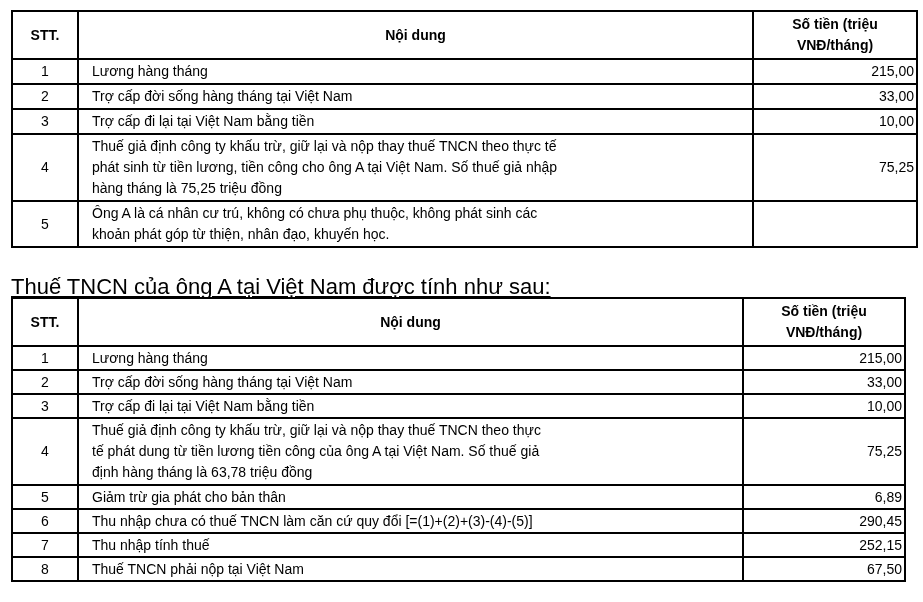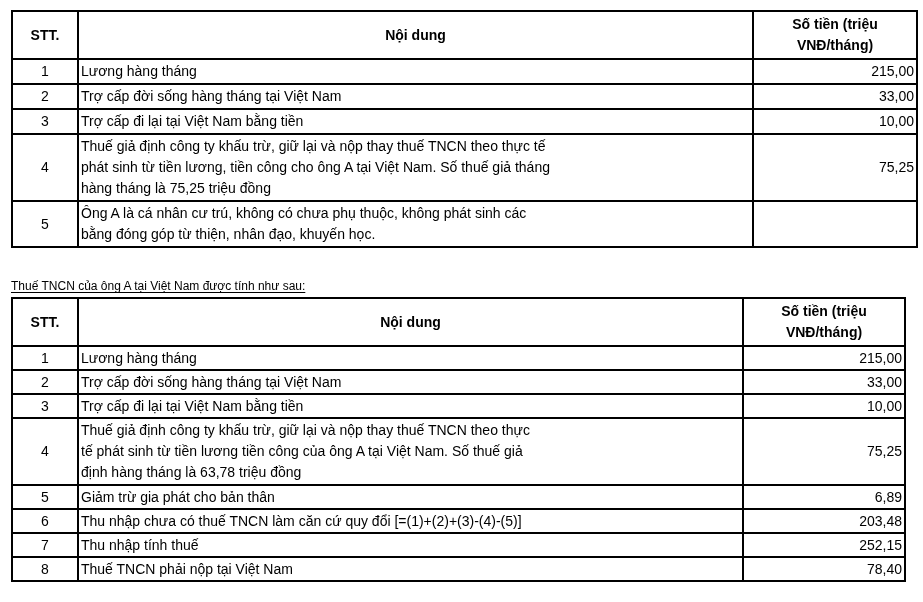--- a/index.html
+++ b/index.html
@@ -8,31 +8,31 @@
     font-family: "Liberation Sans", sans-serif; color: #000;
   }
   table {
     position: absolute; border-collapse: collapse; table-layout: fixed;
     font-family: "Liberation Sans", sans-serif; font-size: 14px; line-height: 21px;
   }
   td, th { border: 2px solid #000; padding: 0 2px; vertical-align: middle; }
   th { font-weight: bold; text-align: center; }
   td.stt { text-align: center; }
   td.amt { text-align: right; }
-  td.content { text-align: left; padding-left: 2px; }
+  td.content { text-align: left; padding-left: 13px; }
   #table1 { left: 11px; top: 10px; width: 905px; }
   #table2 { left: 11px; top: 297px; width: 893px; }
   #table1 thead th { height: 46px; }
   #table2 thead th { height: 46px; }
   .row-single td { height: 23px; }
   .row-triple td { height: 65px; }
   .row-double td { height: 44px; }
   #t2 .row-single td { height: 22px; }
   #caption {
-    position: absolute; left: 11px; top: 276px; font-size: 12px; line-height: 21px;
+    position: absolute; left: 11px; top: 276px; font-size: 22px; line-height: 21px;
     text-decoration: underline; text-underline-offset: 2px;
   }
   .hdr-amt { line-height: 21px; }
 </style>
 </head>
 <body>
 
 <table id="table1">
   <colgroup>
     <col style="width:66px">
@@ -62,30 +62,30 @@
     </tr>
     <tr class="row-single">
       <td class="stt">3</td>
       <td class="content">Trợ cấp đi lại tại Việt Nam bằng tiền</td>
       <td class="amt">10,00</td>
     </tr>
     <tr class="row-triple">
       <td class="stt">4</td>
       <td class="content">
         <div>Thuế giả định công ty khấu trừ, giữ lại và nộp thay thuế TNCN theo thực tế</div>
-        <div>phát sinh từ tiền lương, tiền công cho ông A tại Việt Nam. Số thuế giả tháng</div>
+        <div>phát sinh từ tiền lương, tiền công cho ông A tại Việt Nam. Số thuế giả nhập</div>
         <div>hàng tháng là 75,25 triệu đồng</div>
       </td>
       <td class="amt">75,25</td>
     </tr>
     <tr class="row-double">
       <td class="stt">5</td>
       <td class="content">
         <div>Ông A là cá nhân cư trú, không có chưa phụ thuộc, không phát sinh các</div>
-        <div>bằng đóng góp từ thiện, nhân đạo, khuyến học.</div>
+        <div>khoản phát góp từ thiện, nhân đạo, khuyến học.</div>
       </td>
       <td class="amt"></td>
     </tr>
   </tbody>
 </table>
 
 <div id="caption">Thuế TNCN của ông A tại Việt Nam được tính như sau:</div>
 
 <table id="table2">
   <colgroup>
@@ -116,39 +116,39 @@
     </tr>
     <tr class="row-single">
       <td class="stt">3</td>
       <td class="content">Trợ cấp đi lại tại Việt Nam bằng tiền</td>
       <td class="amt">10,00</td>
     </tr>
     <tr class="row-triple">
       <td class="stt">4</td>
       <td class="content">
         <div>Thuế giả định công ty khấu trừ, giữ lại và nộp thay thuế TNCN theo thực</div>
-        <div>tế phát sinh từ tiền lương tiền công của ông A tại Việt Nam. Số thuế giả</div>
+        <div>tế phát dung từ tiền lương tiền công của ông A tại Việt Nam. Số thuế giả</div>
         <div>định hàng tháng là 63,78 triệu đồng</div>
       </td>
       <td class="amt">75,25</td>
     </tr>
     <tr class="row-single">
       <td class="stt">5</td>
       <td class="content">Giảm trừ gia phát cho bản thân</td>
       <td class="amt">6,89</td>
     </tr>
     <tr class="row-single">
       <td class="stt">6</td>
       <td class="content">Thu nhập chưa có thuế TNCN làm căn cứ quy đổi [=(1)+(2)+(3)-(4)-(5)]</td>
-      <td class="amt">203,48</td>
+      <td class="amt">290,45</td>
     </tr>
     <tr class="row-single">
       <td class="stt">7</td>
       <td class="content">Thu nhập tính thuế</td>
       <td class="amt">252,15</td>
     </tr>
     <tr class="row-single">
       <td class="stt">8</td>
       <td class="content">Thuế TNCN phải nộp tại Việt Nam</td>
-      <td class="amt">78,40</td>
+      <td class="amt">67,50</td>
     </tr>
   </tbody>
 </table>
 
 </body></html>

